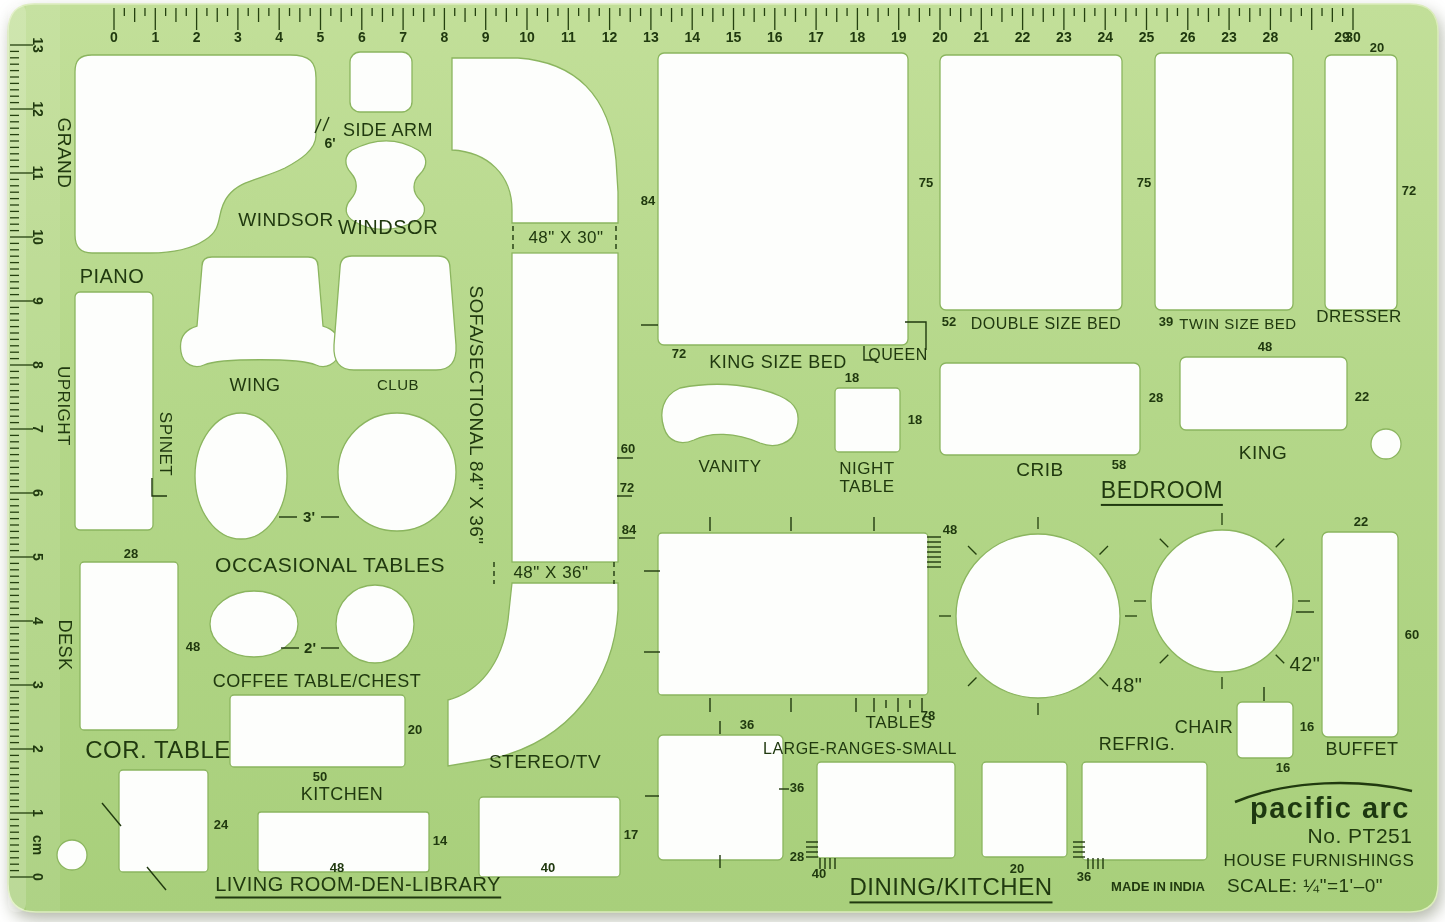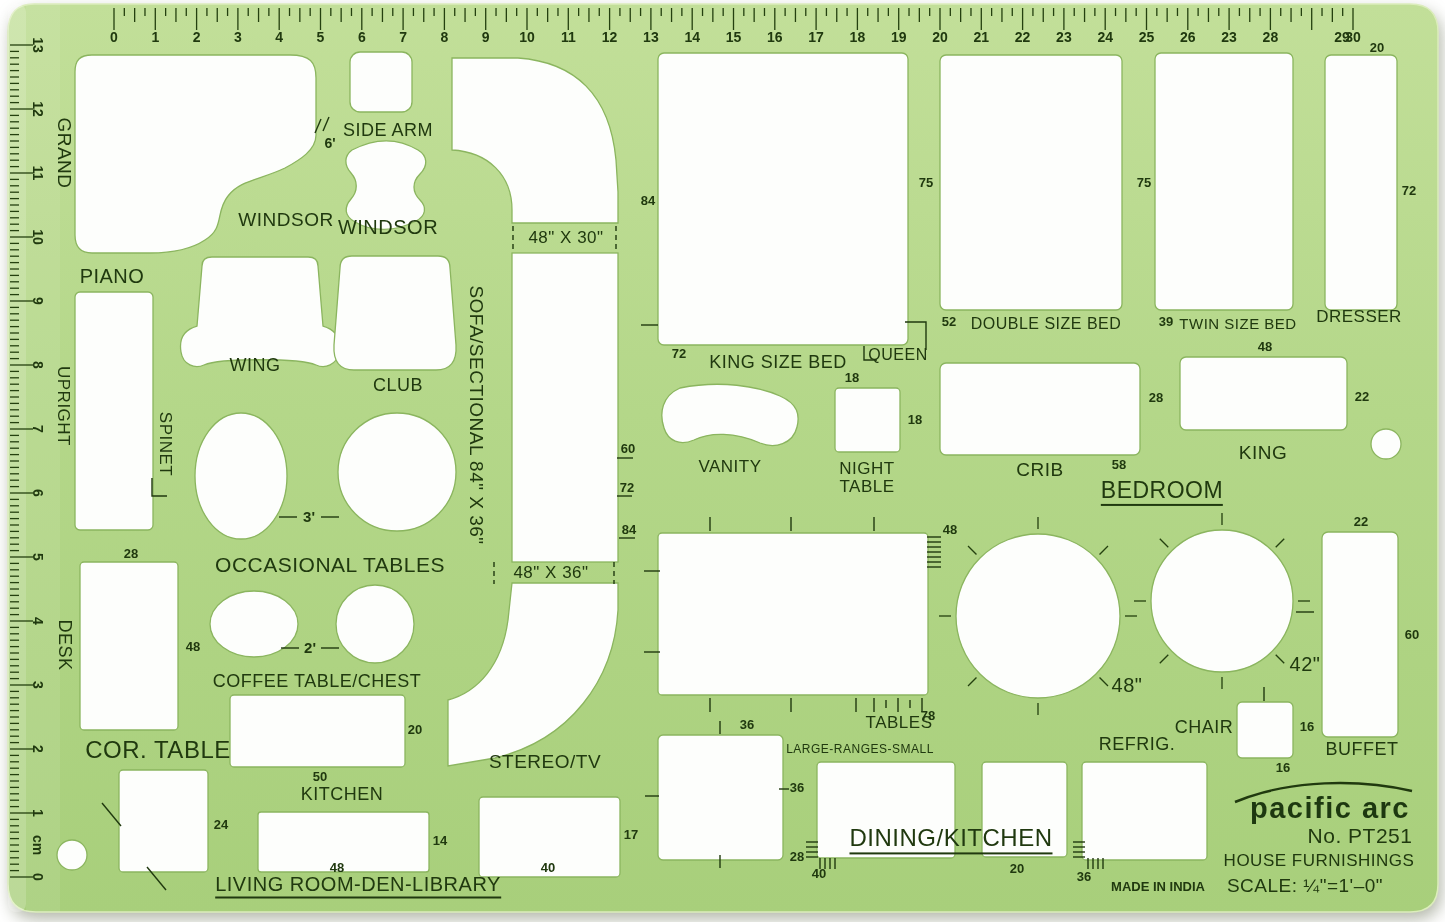--- a/index.html
+++ b/index.html
@@ -430,22 +430,22 @@
   <div class="lb rot" style="left:165px;top:444px;font-size:17px">SPINET</div>
   <div class="lb rot" style="left:65px;top:645px;font-size:18px">DESK</div>
   <div class="lb rot" style="left:476px;top:415px;font-size:19px">SOFA/SECTIONAL 84" X 36"</div>
   <div class="lb rot b" style="left:38px;top:845px;font-size:14px">cm</div>
 
   <div class="lb" style="left:112px;top:276px;font-size:20px">PIANO</div>
   <div class="lb" style="left:286px;top:220px;font-size:19px">WINDSOR</div>
   <div class="lb" style="left:388px;top:227px;font-size:20px">WINDSOR</div>
   <div class="lb" style="left:388px;top:130px;font-size:18px">SIDE ARM</div>
   <div class="lb b" style="left:330px;top:143px;font-size:14px">6'</div>
-  <div class="lb" style="left:255px;top:365px;font-size:18px">WING</div>
-  <div class="lb" style="left:398px;top:385px;font-size:18px">CLUB</div>
+  <div class="lb" style="left:255px;top:385px;font-size:18px">WING</div>
+  <div class="lb" style="left:398px;top:385px;font-size:15px">CLUB</div>
   <div class="lb b" style="left:309px;top:517px;font-size:15px">3'</div>
   <div class="lb" style="left:330px;top:565px;font-size:21px">OCCASIONAL TABLES</div>
   <div class="lb b" style="left:310px;top:648px;font-size:15px">2'</div>
   <div class="lb b" style="left:131px;top:554px;font-size:13px">28</div>
   <div class="lb b" style="left:193px;top:647px;font-size:13px">48</div>
   <div class="lb" style="left:317px;top:681px;font-size:18px">COFFEE TABLE/CHEST</div>
   <div class="lb b" style="left:415px;top:730px;font-size:13px">20</div>
   <div class="lb" style="left:158px;top:750px;font-size:24px">COR. TABLE</div>
   <div class="lb b" style="left:221px;top:825px;font-size:13px">24</div>
   <div class="lb b" style="left:320px;top:777px;font-size:13px">50</div>
@@ -492,28 +492,28 @@
   <div class="lb" style="left:1362px;top:749px;font-size:18px">BUFFET</div>
   <div class="lb b" style="left:1307px;top:727px;font-size:13px">16</div>
   <div class="lb b" style="left:1283px;top:768px;font-size:13px">16</div>
   <div class="lb" style="left:1204px;top:727px;font-size:18px">CHAIR</div>
   <div class="lb" style="left:1137px;top:744px;font-size:18px">REFRIG.</div>
   <div class="lb" style="left:1127px;top:685px;font-size:20px">48"</div>
   <div class="lb" style="left:1305px;top:664px;font-size:20px">42"</div>
   <div class="lb b" style="left:950px;top:530px;font-size:13px">48</div>
   <div class="lb b" style="left:928px;top:716px;font-size:13px">78</div>
   <div class="lb" style="left:899px;top:723px;font-size:17px">TABLES</div>
-  <div class="lb" style="left:860px;top:749px;font-size:12px">LARGE-RANGES-SMALL</div>
+  <div class="lb" style="left:860px;top:749px;font-size:16px">LARGE-RANGES-SMALL</div>
   <div class="lb b" style="left:747px;top:725px;font-size:13px">36</div>
   <div class="lb b" style="left:797px;top:788px;font-size:13px">36</div>
   <div class="lb b" style="left:797px;top:857px;font-size:13px">28</div>
   <div class="lb b" style="left:819px;top:874px;font-size:13px">40</div>
   <div class="lb b" style="left:1017px;top:869px;font-size:13px">20</div>
   <div class="lb b" style="left:1084px;top:877px;font-size:13px">36</div>
-  <div class="lb und" style="left:951px;top:840px;font-size:24px">DINING/KITCHEN</div>
+  <div class="lb und" style="left:951px;top:889px;font-size:24px">DINING/KITCHEN</div>
 
   <div class="lb logo" style="left:1330px;top:808px;font-size:29px">pacific arc</div>
   <div class="lb" style="left:1360px;top:836px;font-size:21px">No. PT251</div>
   <div class="lb" style="left:1319px;top:861px;font-size:17px">HOUSE FURNISHINGS</div>
   <div class="lb" style="left:1305px;top:886px;font-size:19px">SCALE: ¼"=1'–0"</div>
   <div class="lb b" style="left:1158px;top:887px;font-size:13px">MADE IN INDIA</div>
 <div class="lb b" style="left: 114px; top: 37px; font-size: 14px;">0</div>
       <div class="lb b" style="left: 155.3px; top: 37px; font-size: 14px;">1</div>
       <div class="lb b" style="left: 196.6px; top: 37px; font-size: 14px;">2</div>
       <div class="lb b" style="left: 237.9px; top: 37px; font-size: 14px;">3</div>

